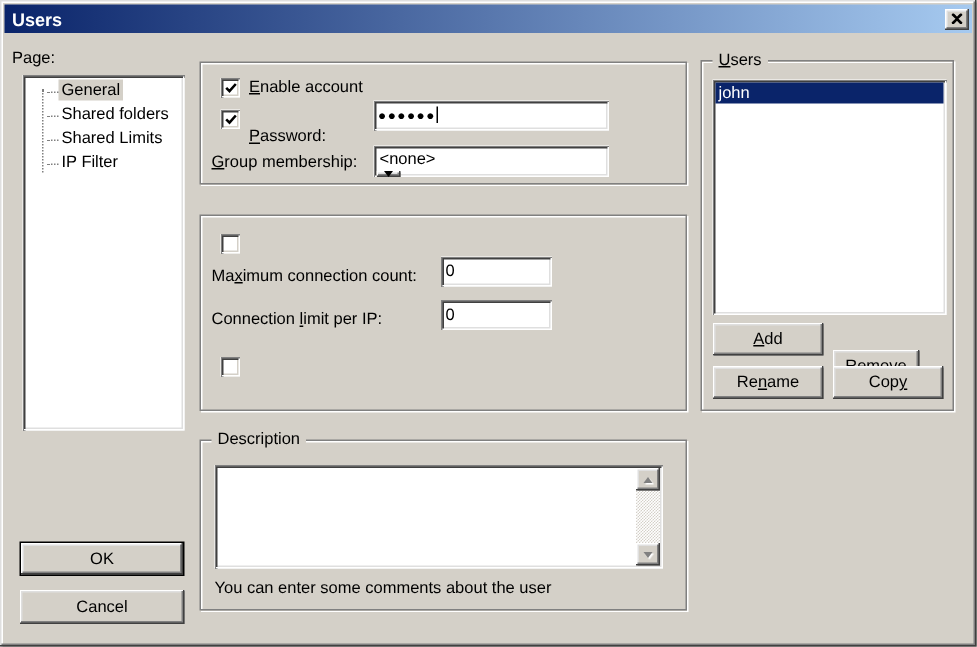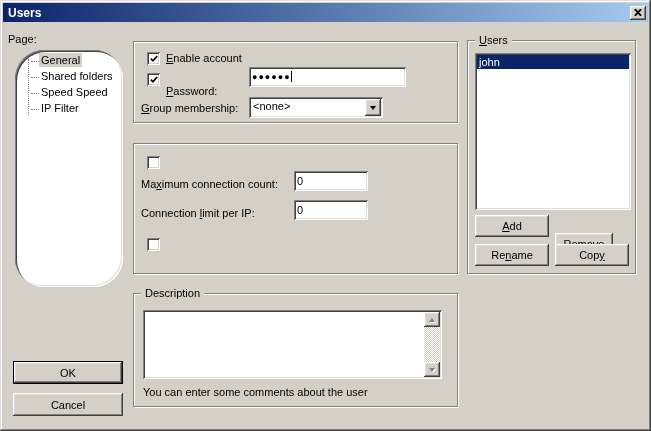--- a/index.html
+++ b/index.html
@@ -32,21 +32,21 @@
   .groupbox{
     position:absolute;box-sizing:border-box;
     border:1px solid #808080;
     box-shadow:1px 1px 0 #ffffff, inset 1px 1px 0 #ffffff;
   }
   .group-title{
     position:absolute;top:-7px;left:7px;background:var(--face,#d4d0c8);
     padding:0 4px;line-height:13px;white-space:nowrap;
   }
   
-  .tree{position:absolute;left:15px;top:50px;width:108px;height:237px;padding:3px 2px 2px 2px;border-radius:29px;}
+  .tree{position:absolute;left:15px;top:50px;width:108px;height:237px;padding:3px 2px 2px 2px;}
   .tree-vline{position:absolute;left:13px;top:9px;height:56px;border-left:1px dotted #808080;}
   .tree-item{position:relative;height:16px;line-height:15px;padding-left:22px;white-space:nowrap;}
   .tree-item::before{content:"";position:absolute;left:14px;top:8px;width:8px;border-top:1px dotted #808080;}
   .tree-label{padding:1px 2px;}
   .tree-label.selected{background:var(--face,#d4d0c8);}
   
   .checkbox{
     position:absolute;width:13px;height:13px;background:#fff;
     box-shadow: inset 1px 1px #808080, inset -1px -1px #fff,
                 inset 2px 2px #404040, inset -2px -2px #d4d0c8;
@@ -117,21 +117,21 @@
 <div class="label" style="left:8px;top:33px;">Page:</div>
 <div class="tree sunken">
   <div class="tree-vline"></div>
   <div class="tree-item">
     <span class="tree-label selected">General</span>
   </div>
   <div class="tree-item">
     <span class="tree-label">Shared folders</span>
   </div>
   <div class="tree-item">
-    <span class="tree-label">Speed Speed</span>
+    <span class="tree-label">Shared Limits</span>
   </div>
   <div class="tree-item">
     <span class="tree-label">IP Filter</span>
   </div>
 </div>
 
 <div class="groupbox" style="left:133px;top:41px;width:325px;height:82px;">
 
   <span class="checkbox on" style="left:13px;top:10px;">
     <svg class="mark" width="8" height="8" viewBox="0 0 8 8">
@@ -145,21 +145,21 @@
         <path d="M0.8 3.6 L3 5.8 L7.2 1" stroke="#000" stroke-width="1.7" fill="none"></path>
       </svg>
   </span>
   <span class="label" style="left:32px;top:31px;margin-top:12px;"><u>P</u>assword:</span>
 
   <div class="field sunken" style="left:115px;top:25px;width:157px;height:20px;font-size:9px;letter-spacing:1px;">
     <span>●●●●●●</span><span class="pw-caret"></span>
   </div>
 
   <span class="label" style="left:7px;top:60px;"><u>G</u>roup membership:</span>
-  <div class="combo" style="left:115px;top:55px;width:134px;height:21px;">
+  <div class="combo" style="left:115px;top:55px;width:157px;height:21px;flex-direction:column;">
     <span class="combo-value">&lt;none&gt;</span>
     <span class="combo-btn">
       <span class="arr-down-black"></span>
     </span>
   </div>
 </div>
 
 <div class="groupbox" style="left:133px;top:143px;width:325px;height:131px;">
   <span class="checkbox" style="left:13px;top:12px;">
     

